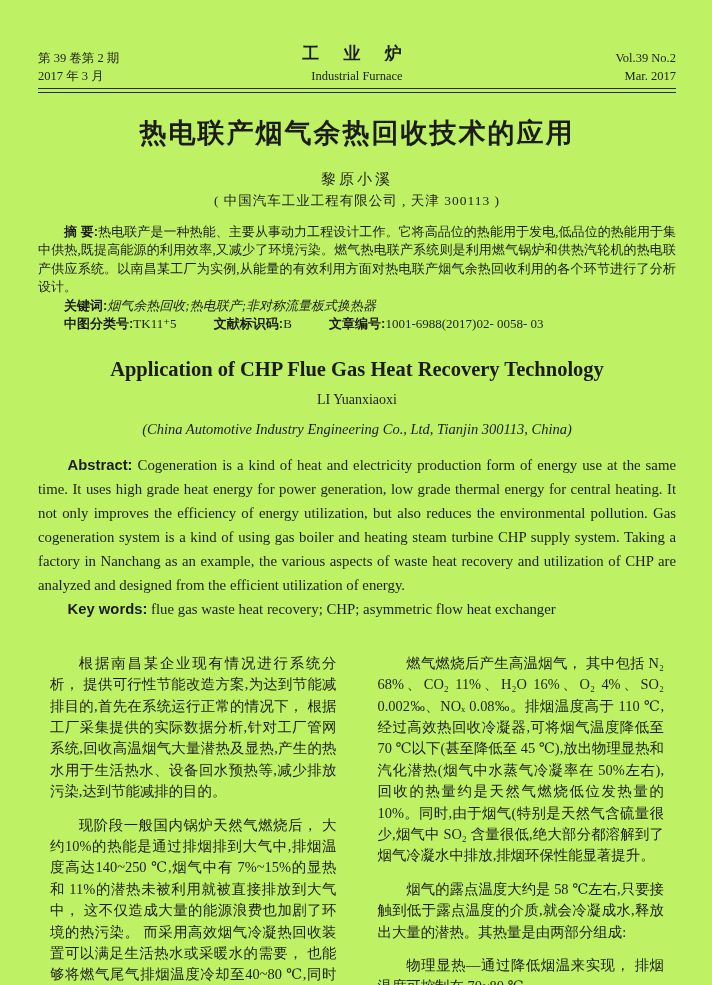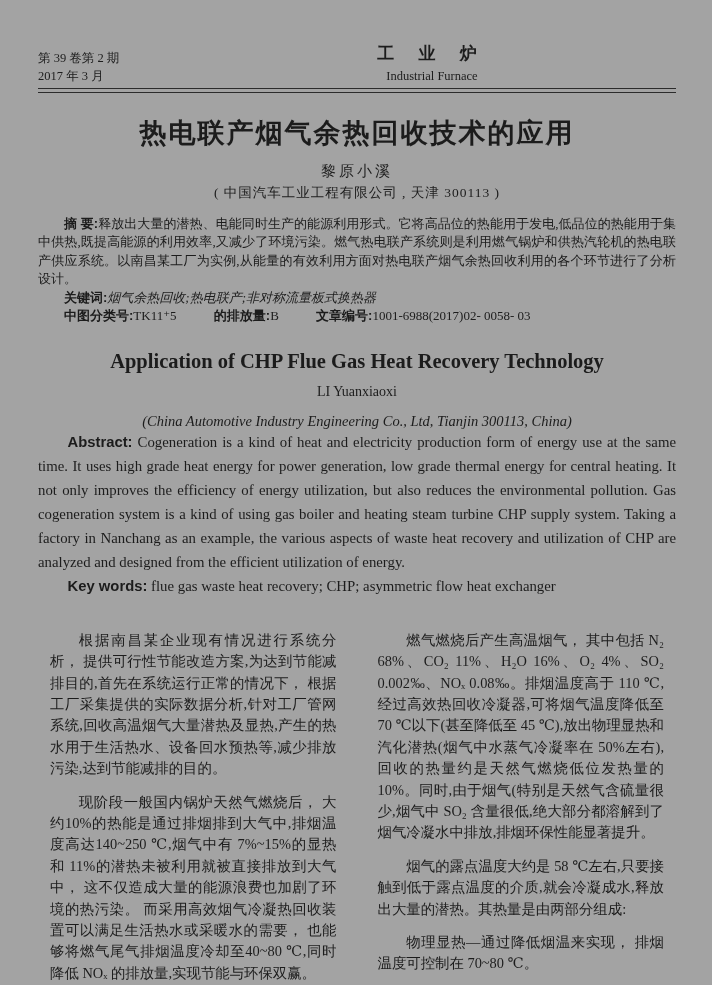--- a/index.html
+++ b/index.html
@@ -1,54 +1,54 @@
 <!DOCTYPE html>
 <html><head>
 <meta charset="utf-8">
 <style>
   html,body { margin:0; padding:0; background:#e8e6e0; }
   .page {
     position:relative;
     width:712px; height:985px;
     margin:0 auto;
-    background:#a3a3a3;
+    background:#bef264;
     color:#1c1c1c;
     box-sizing:border-box;
     padding:42px 36px 0 38px;
     font-family:"Liberation Serif","DejaVu Serif",serif;
     overflow:hidden;
   }
   
   .jheader { display:flex; justify-content:space-between; align-items:flex-end;
     font-size:12.5px; line-height:1.45; }
   .jheader .left, .jheader .right { width:150px; }
   .jheader .right { text-align:right; }
   .jheader .center { text-align:center; flex:1; }
   .journal-cn { font-size:17px; font-weight:bold; letter-spacing:10px; }
   .journal-en { font-size:12.5px; }
   .header-rule { margin-top:3px; height:3px;
     border-top:1.2px solid #2b2b2b; border-bottom:1.2px solid #2b2b2b; }
   
   .title-cn { margin:22px 0 8px; text-align:center; font-size:27px; font-weight:bold;
     font-family:"Liberation Sans","DejaVu Sans",sans-serif; letter-spacing:2px; }
-  .author-cn { margin-top:11px; text-align:center; font-size:15px; letter-spacing:3px; }
+  .author-cn { margin-top:19px; text-align:center; font-size:15px; letter-spacing:3px; }
   .affil-cn { margin-top:3px; text-align:center; font-size:13.5px; letter-spacing:1px; }
   
   .abs-cn-block { margin-top:13px; font-size:13px; line-height:18.5px; text-align:justify; }
   .abs-cn-block p { margin:0; }
   .indent2 { text-indent:2em; }
   .lbl { font-weight:bold; font-family:"Liberation Sans","DejaVu Sans",sans-serif; }
   .kw-cn { font-style:italic; }
   .class-line { margin-top:6px; font-size:13px; }
   .class-line .pair { margin-right:34px; }
   
   .title-en { margin:24px 0 0; text-align:center; font-size:20.5px; font-weight:bold; }
   .author-en { margin-top:11px; text-align:center; font-size:14px; }
   .affil-en { margin-top:13px; text-align:center; font-size:14.5px; font-style:italic; }
-  .abs-en-block { font-size:14.8px; line-height:24px; text-align:justify; }
+  .abs-en-block { margin-top:15px; font-size:14.8px; line-height:24px; text-align:justify; }
   .abs-en-block p { margin:0; }
   
   .columns { margin-top:20px; display:flex; gap:17px; }
   .col { flex:1; min-width:0; font-size:14.4px; line-height:21.4px; text-align:justify; }
   .col p { margin:12px; text-indent:2em; }
   
   .footnote { margin-top:9px; font-size:12.5px; line-height:17.5px; }
   .footnote-rule { width:178px; border-top:1px solid #3a3a3a; margin:0 0 7px 2px; }
   .fn-line { margin:0; padding-left:57px; }
   .fn-bio { margin:0; padding-left:75px; text-indent:-18px; }
@@ -60,33 +60,37 @@
 
   <div class="jheader">
     <div class="left">
       <div>第 39 卷第 2 期</div>
       <div>2017 年 3 月</div>
     </div>
     <div class="center">
       <div class="journal-cn">工 业 炉</div>
       <div class="journal-en">Industrial Furnace</div>
     </div>
+    <div class="right">
+      <div>Vol.39 No.2</div>
+      <div>Mar.  2017</div>
+    </div>
   </div>
   <div class="header-rule"></div>
 
   <h1 class="title-cn">热电联产烟气余热回收技术的应用</h1>
   <div class="author-cn">黎原小溪</div>
   <div class="affil-cn">( 中国汽车工业工程有限公司 , 天津 300113 )</div>
 
   <div class="abs-cn-block">
-    <p class="indent2"><span class="lbl">摘  要:</span><span>释放出大量的潜热、电能同时生产的能源利用形式。它将高品位的热能用于发电,低品位的热能用于集中供热,既提高能源的利用效率,又减少了环境污染。燃气热电联产系统则是利用燃气锅炉和供热汽轮机的热电联产供应系统。以南昌某工厂为实例,从能量的有效利用方面对热电联产烟气余热回收利用的各个环节进行了分析设计。</span></p>
+    <p class="indent2"><span class="lbl">摘  要:</span><span>热电联产是一种热能、主要从事动力工程设计工作。它将高品位的热能用于发电,低品位的热能用于集中供热,既提高能源的利用效率,又减少了环境污染。燃气热电联产系统则是利用燃气锅炉和供热汽轮机的热电联产供应系统。以南昌某工厂为实例,从能量的有效利用方面对热电联产烟气余热回收利用的各个环节进行了分析设计。</span></p>
     <p class="indent2"><span class="lbl">关键词:</span><span class="kw-cn">烟气余热回收;热电联产;非对称流量板式换热器</span></p>
     <p class="indent2 class-line">
       <span class="pair"><span class="lbl">中图分类号:</span><span>TK11⁺5</span></span>
-      <span class="pair"><span class="lbl">的排放量:</span><span>B</span></span>
+      <span class="pair"><span class="lbl">文献标识码:</span><span>B</span></span>
       <span><span class="lbl">文章编号:</span><span>1001-6988(2017)02- 0058- 03</span></span>
     </p>
   </div>
 
   <h2 class="title-en">Application of CHP Flue Gas Heat Recovery Technology</h2>
   <div class="author-en">LI Yuanxiaoxi</div>
   <div class="affil-en">(China Automotive Industry Engineering Co., Ltd, Tianjin 300113, China)</div>
 
   <div class="abs-en-block">
     <p class="indent2"><span class="lbl">Abstract:</span><span> Cogeneration is a kind of heat and electricity production form of energy use at the same time. It uses high grade heat energy for power generation, low grade thermal energy for central heating. It not only improves the efficiency of energy utilization, but also reduces the environmental pollution. Gas cogeneration system is a kind of using gas boiler and heating steam turbine CHP supply system. Taking a factory in Nanchang as an example, the various aspects of waste heat recovery and utilization of CHP are analyzed and designed from the efficient utilization of energy.</span></p>

